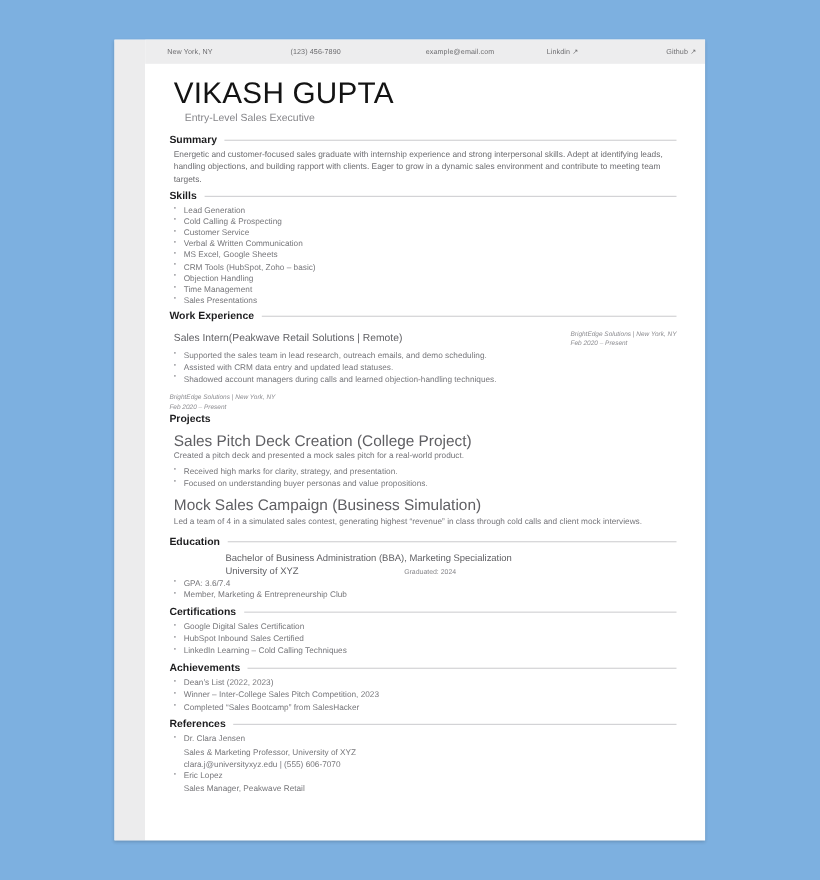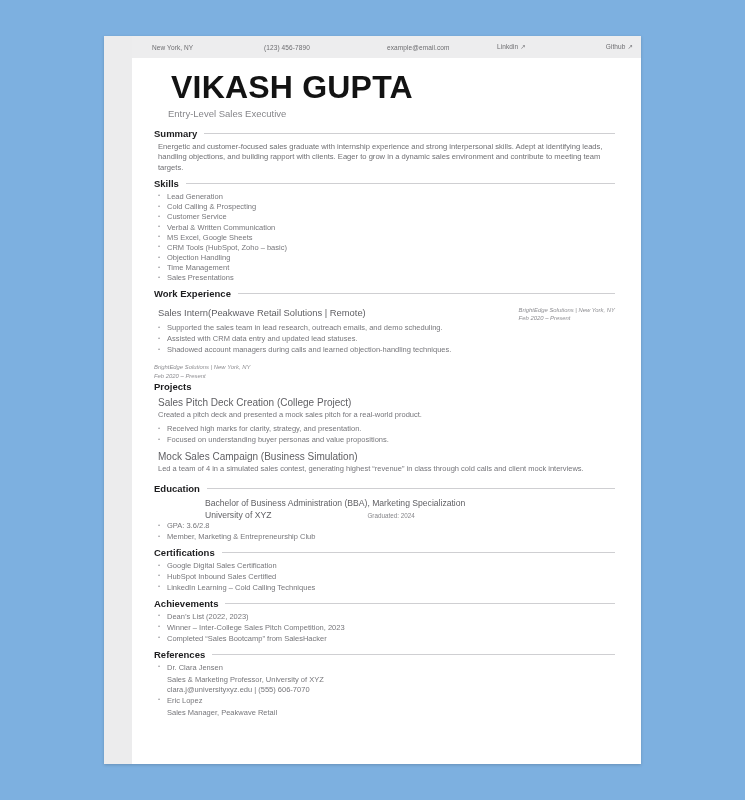--- a/index.html
+++ b/index.html
@@ -60,25 +60,25 @@
   .tb-git { width: 58px; text-align: right; }
   .arrow {
     font-size: 5.5px;
     color: #8b8b8e;
     margin-left: 2px;
   }
   .content {
     padding: 8px 26px 0 22px;
   }
   .name {
-    font-size: 32px;
+    font-size: 27px;
     color: #131313;
     letter-spacing: 0.2px;
-    margin: 5px 0 3px 17px;
-    font-weight: 700;
+    margin: 5px 0 3px 4px;
+    font-weight: 400;
     line-height: 1.05;
   }
   .subtitle {
     font-size: 9.5px;
     color: #86868a;
     margin: 0 0 9px 14px;
     font-weight: 400;
   }
   .sec {
     display: flex;
@@ -141,21 +141,21 @@
   .meta {
     text-align: left;
     font-style: italic;
     font-size: 5.9px;
     color: #8d8d91;
     line-height: 1.5;
     padding-top: 2px;
     white-space: nowrap;
   }
   .proj-title {
-    font-size: 10px;
+    font-size: 14px;
     color: #5f5f63;
     margin: 5px 0 1px 4px;
     line-height: 1.2;
   }
   .proj-desc {
     font-size: 7.5px;
     color: #75757a;
     line-height: 1.4;
     margin: 0 0 4px 4px;
   }
@@ -272,21 +272,21 @@
       <div class="sec">
         <span class="sec-title">Education</span>
         <span class="sec-rule"></span>
       </div>
       <div class="edu-line">Bachelor of Business Administration (BBA), Marketing Specialization</div>
       <div class="edu-row">
         <span class="edu-line">University of XYZ</span>
         <span class="grad">Graduated: 2024</span>
       </div>
       <ul>
-        <li>GPA: 3.6/2.8</li>
+        <li>GPA: 3.6/7.4</li>
         <li>Member, Marketing &amp; Entrepreneurship Club</li>
       </ul>
 
       <div class="sec">
         <span class="sec-title">Certifications</span>
         <span class="sec-rule"></span>
       </div>
       <ul>
         <li>Google Digital Sales Certification</li>
         <li>HubSpot Inbound Sales Certified</li>

